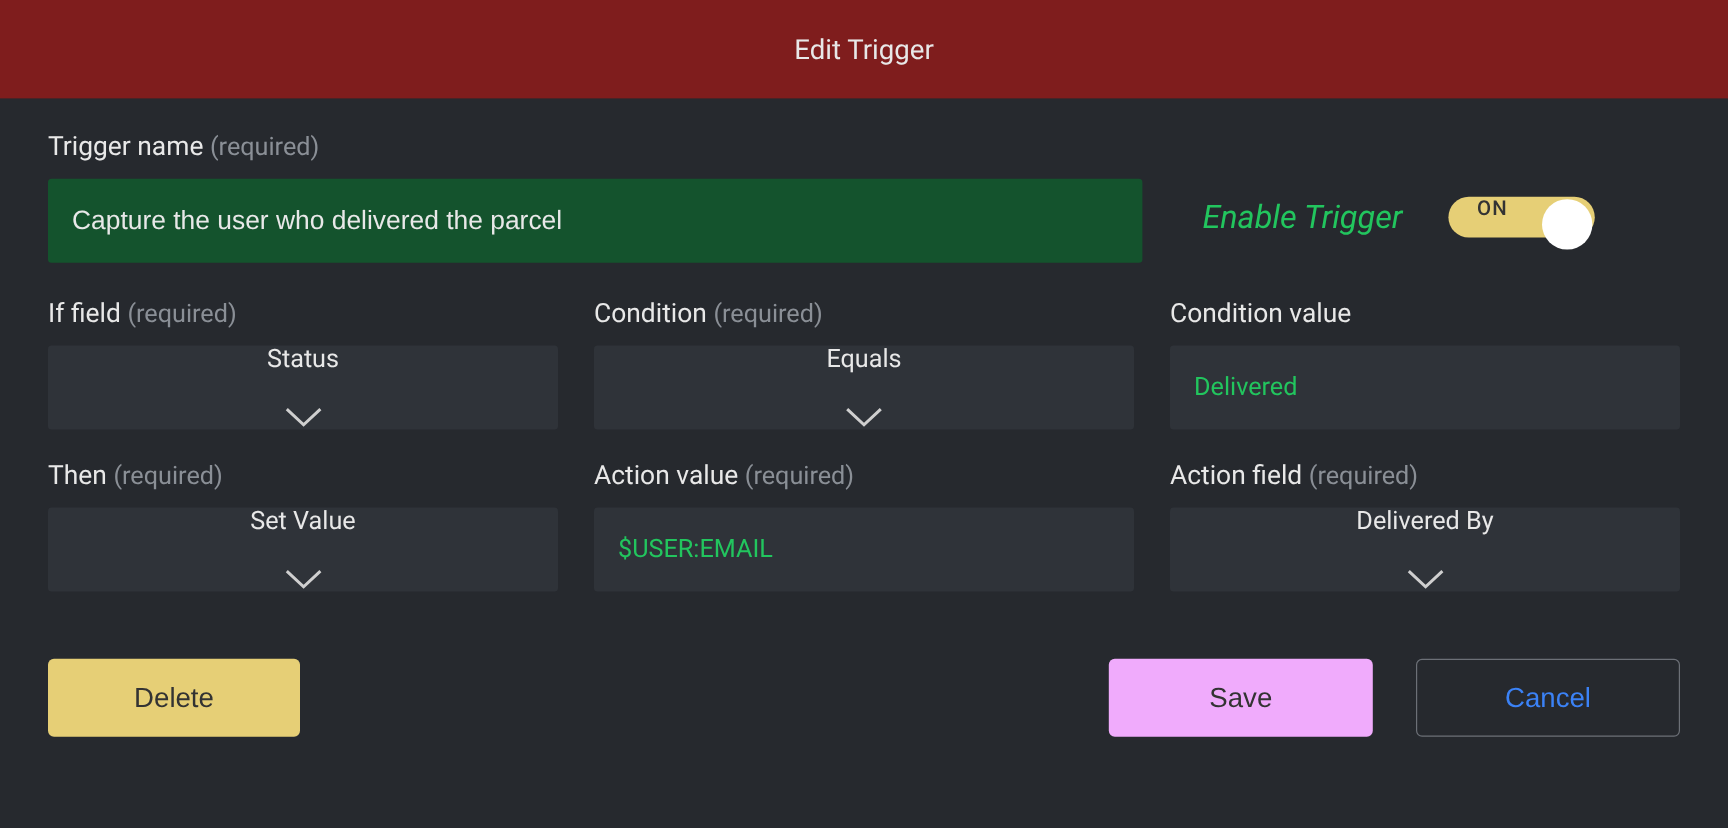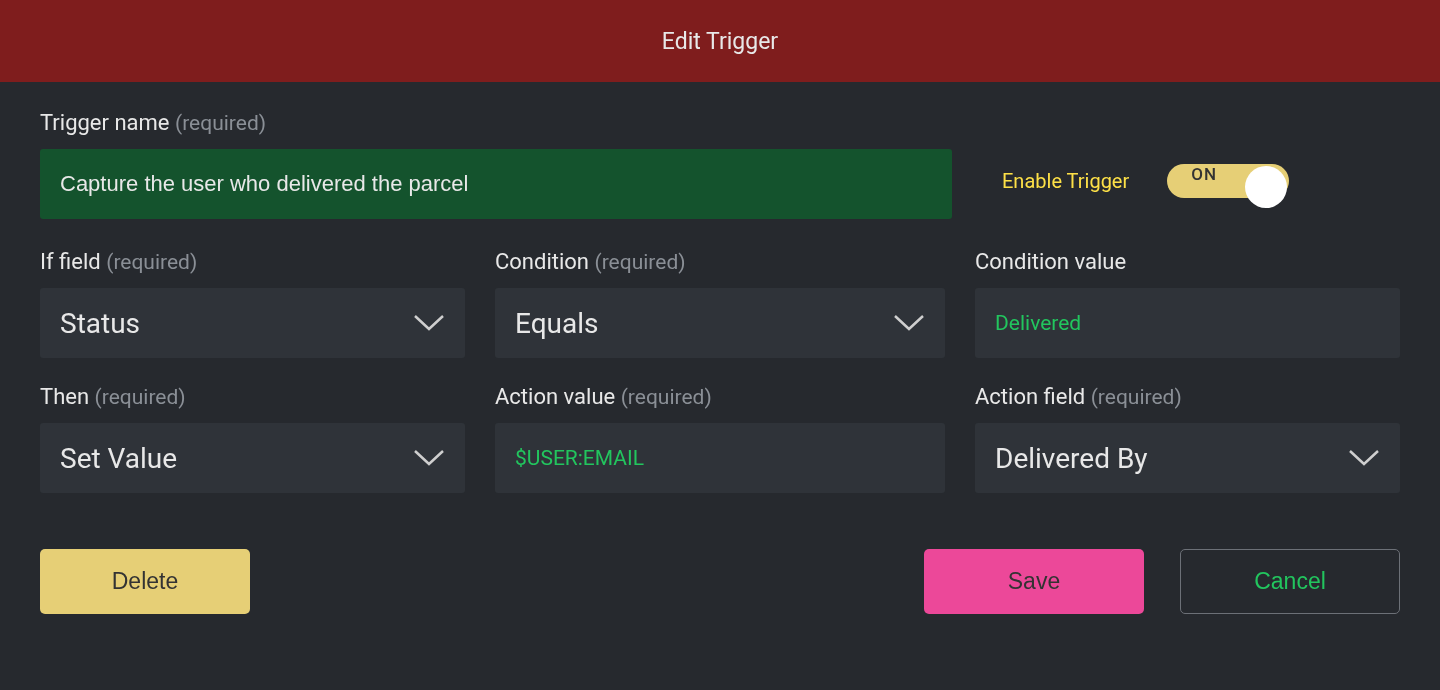--- a/index.html
+++ b/index.html
@@ -65,22 +65,23 @@
   }
   .text-input::placeholder { color: #8a8f96; }
 
   .enable-block {
     display: flex;
     align-items: center;
     gap: 38px;
     padding-top: 54px;
   }
   .enable-label {
-    font-size: 20px;
-    color: #fde047;
+    font-size: 27px;
+    font-style: italic;
+    color: #22c55e;
   }
   .toggle {
     width: 122px;
     height: 34px;
     border-radius: 23px;
     background: #e6cf76;
     position: relative;
     cursor: pointer;
     display: flex;
     align-items: flex-start;
@@ -115,23 +116,24 @@
     gap: 14px;
   }
   .select {
     background: #2f3339;
     border-radius: 3px;
     height: 70px;
     padding: 0 20px;
     display: flex;
     align-items: center;
     justify-content: space-between;
-    font-size: 28px;
+    font-size: 21px;
     color: #e8e8e8;
     cursor: pointer;
+    flex-direction: column;
   }
   .select-value { flex: 1; }
   .chevron {
     width: 32px;
     height: 20px;
     display: flex;
     align-items: center;
     justify-content: center;
   }
   .chevron svg { stroke: #cfcfcf; stroke-width: 2.5; fill: none; }
@@ -164,28 +166,28 @@
     cursor: pointer;
     border: none;
   }
   .btn-delete {
     width: 210px;
     background: #e6cf76;
     color: #333;
   }
   .btn-save {
     width: 220px;
-    background: #ec4899;
+    background: #f0abfc;
     color: #333;
     margin-right: 36px;
   }
   .btn-cancel {
     width: 220px;
     background: transparent;
-    color: #22c55e;
+    color: #3b82f6;
     border: 1.5px solid #6c7077;
   }
 </style>
 </head>
 <body>
 
 <div class="modal">
 
   <div class="modal-header">
     <span>Edit Trigger</span>

